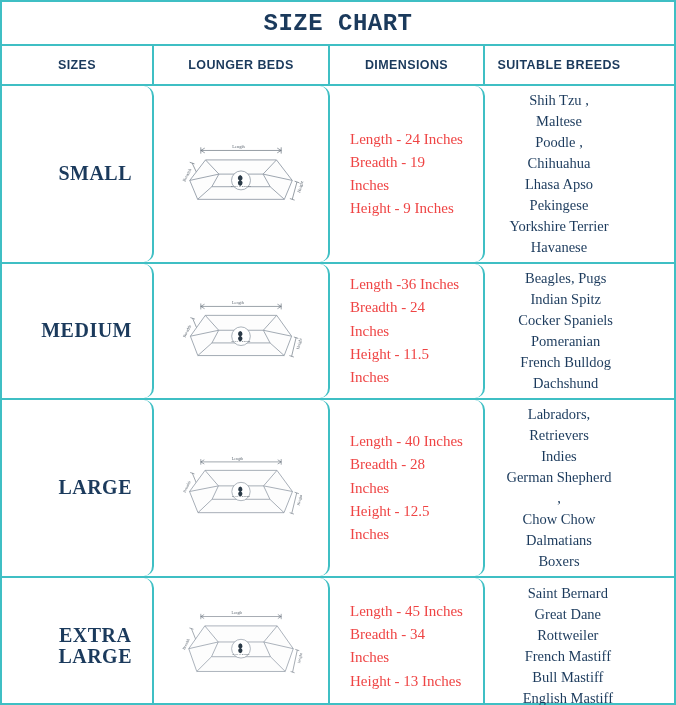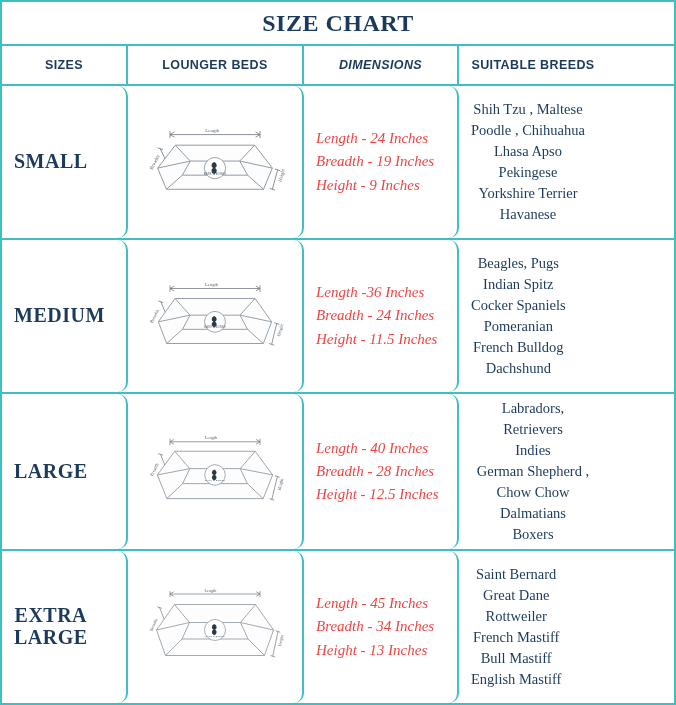--- a/index.html
+++ b/index.html
@@ -23,21 +23,21 @@
     flex-direction: column;
   }
   .title-row {
     flex: 0 0 42px;
     border-bottom: 2px solid #3fbfc4;
     display: flex;
     align-items: center;
     justify-content: center;
   }
   .title {
-    font-family: Liberation Serif, serif;
+    font-family: Liberation Mono, monospace;
     font-weight: bold;
     font-size: 24px;
     letter-spacing: 0.5px;
     color: #1b3a5c;
   }
   .head-row {
     flex: 0 0 38px;
     display: flex;
     border-bottom: 2px solid #3fbfc4;
   }
@@ -48,46 +48,46 @@
     font-family: "Liberation Sans", sans-serif;
     font-weight: bold;
     font-size: 12.5px;
     letter-spacing: 0.4px;
     color: #1b3a5c;
     border-right: 2px solid #3fbfc4;
     box-sizing: border-box;
   }
   .head-cell:last-child { border-right: none; border-radius: 11px; }
 
-  .col-size   { width: 126px; }
+  .col-size   { width: 152px; }
   .col-bed    { width: 176px; }
-  .col-dim    { width: 155px; font-style: italic; }
+  .col-dim    { width: 155px; }
   .col-breeds { width: 148px; }
 
   .body-rows {
     flex: 1 1 auto;
     display: flex;
     flex-direction: column;
   }
   .row {
     flex: 1 1 0;
     display: flex;
     border-bottom: 2px solid #3fbfc4;
     box-sizing: border-box;
   }
   .row:last-child { border-bottom: none; }
 
   .cell {
     box-sizing: border-box;
     border-right: 2px solid #3fbfc4;
     display: flex;
     align-items: center;
-    justify-content: flex-start;
+    justify-content: flex-end;
     text-align: center;
-    padding: 4px 12px;
+    padding: 4px 20px;
     border-radius: 10px;
   }
   .cell:last-child { border-right: none; }
 
   .size-label {
     font-family: "Liberation Serif", serif;
     font-weight: bold;
     font-size: 20px;
     color: #1b3a5c;
     line-height: 1.08;

